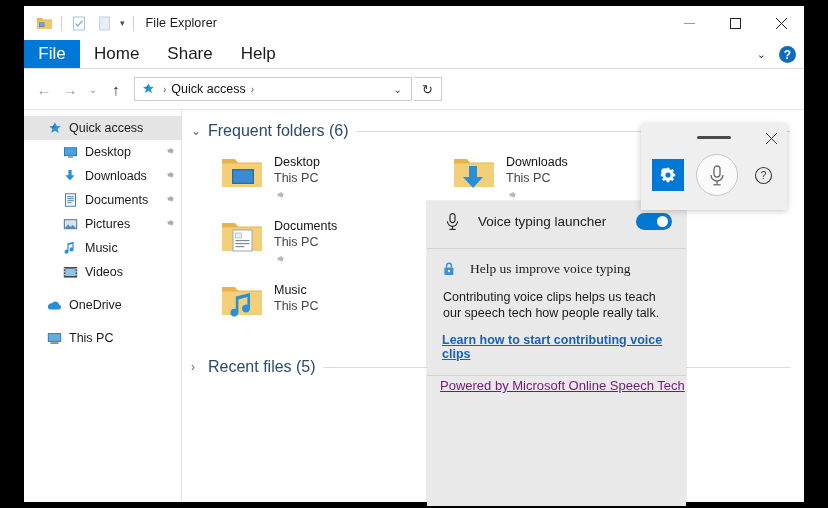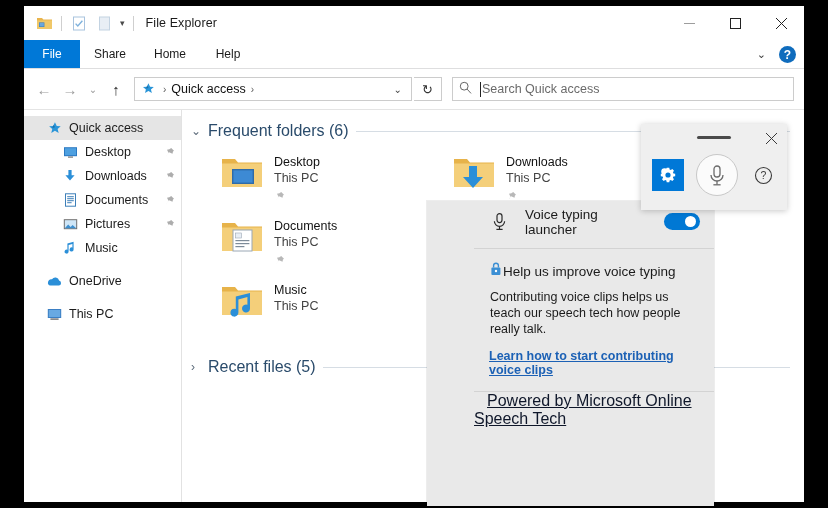--- a/index.html
+++ b/index.html
@@ -42,21 +42,21 @@
   }
 
   
   .ribbon {
     height: 29px; display: flex; align-items: stretch;
     background: #fff; position: relative; flex: none;
     border-bottom: 1px solid #dededf;
   }
   .tab {
     display: flex; align-items: center; justify-content: center;
-    font-size: 12px; color: #1b1b1b; padding: 8px 14px; min-width: 56px;
+    font-size: 17px; color: #1b1b1b; padding: 8px 14px; min-width: 56px;
   }
   .tab.active { background: #0078d7; color: #fff; }
   .ribbon-right {
     position: absolute; right: 4px; top: 0; height: 29px;
     display: flex; align-items: center; gap: 6px; padding-right: 4px;
   }
   .ribbon-caret { font-size: 11px; color: #3b3b3b; padding: 0 7px; }
   .help-circle {
     width: 17px; height: 17px; border-radius: 50%;
     background: #0f6cbd; color: #fff; font-size: 12px; font-weight: bold;
@@ -141,48 +141,47 @@
   .fitem { display: flex; gap: 10px; height: 64px; }
   .ficon { width: 44px; flex: none; position: relative; margin-top: 4px; }
   .ftext { padding-top: 4px; }
   .fname { font-size: 12.5px; color: #111; line-height: 16px; }
   .fsub { font-size: 12.5px; color: #444; line-height: 16px; }
   .fpin { margin-top: 2px; opacity: .6; }
 
   
   .vtpanel {
     position: absolute; left: 427px; top: 201px;
-    width: 287px; height: 305px;
+    width: 259px; height: 305px;
     background: #e9e9e9;
     box-shadow: 0 0 0 1px rgba(0,0,0,.07);
     z-index: 30;
-    padding-left: 47px;
   }
   .vtrow {
     height: 41px; display: flex; align-items: center;
     padding: 0 14px 0 15px; gap: 15px;
   }
   .vt-ico { width: 21px; display: flex; align-items: center; justify-content: center; flex: none; }
   .vt-label { font-size: 13.5px; color: #1b1b1b; }
   .toggle {
     margin-left: auto; width: 36px; height: 17px; border-radius: 9px;
     background: #0078d4; position: relative; flex: none;
   }
   .toggle .knob {
     position: absolute; width: 11px; height: 11px; border-radius: 50%;
     background: #fff; top: 3px; right: 4px;
   }
   .vtdiv { height: 1px; background: #d3d3d3; margin: 6px 0 0; }
   .helpsec { padding: 12px 15px 0 15px; }
-  .helphdr { display: flex; align-items: center; margin-bottom: 8px; }
+  .helphdr { display: flex; gap: 14px; margin-bottom: 8px; font-family: Liberation Serif, serif; }
   .helptitle { font-size: 13.5px; color: #1b1b1b; }
   .helpbody { font-size: 12.5px; color: #1b1b1b; line-height: 16px; padding-left: 1px; }
   .link { font-size: 12.5px; color: #1c61b5; display: block; margin-top: 12px; font-weight: bold; }
   .vtdiv2 { height: 1px; background: #d3d3d3; margin: 14px 0 0; }
-  .poweredby { font-size: 16px; color: #0f172a; padding: 16px 0 0 13px; text-decoration: underline; }
+  .poweredby { font-size: 13px; color: #701a75; padding: 16px 0 0 13px; text-decoration: underline; }
 
   
   .vtbar {
     position: absolute; left: 641px; top: 124px;
     width: 146px; height: 86px; background: #efefef;
     box-shadow: 0 1px 6px rgba(0,0,0,.22);
     z-index: 40;
   }
   .vtbar-top { height: 28px; position: relative; }
   .drag-handle {
@@ -259,22 +258,22 @@
           <svg width="11" height="11" viewBox="0 0 11 11">
               <line x1="0" y1="0" x2="11" y2="11" stroke="#222" stroke-width="1"></line>
               <line x1="11" y1="0" x2="0" y2="11" stroke="#222" stroke-width="1"></line>
             </svg>
         </div>
       </div>
     </div>
 
     <div class="ribbon">
       <div class="tab active">File</div>
+      <div class="tab">Home</div>
       <div class="tab">Share</div>
-      <div class="tab">Home</div>
       <div class="tab">Help</div>
       <div class="ribbon-right">
         <div class="ribbon-caret">⌄</div>
         <div class="help-circle">?</div>
       </div>
     </div>
 
     <div class="addrrow">
       <div class="navbtn">←</div>
       <div class="navbtn">→</div>
@@ -288,29 +287,20 @@
             <path d="M6.2 3.4l1.3 2.5-2.6.6z" fill="#1b6fa8"></path>
           </svg>
         </div>
         <div class="crumb-sep">›</div>
         <div class="crumb">Quick access</div>
         <div class="crumb-sep">›</div>
         <div class="addr-caret">⌄</div>
       </div>
       <div class="refresh">↻</div>
 
-      <div class="searchbox">
-        <span>
-          <svg width="13" height="13" viewBox="0 0 13 13">
-            <circle cx="5.2" cy="5.2" r="3.9" fill="none" stroke="#666" stroke-width="1"></circle>
-            <line x1="8.1" y1="8.1" x2="12" y2="12.4" stroke="#666" stroke-width="1"></line>
-          </svg>
-        </span>
-        <span class="search-ph">Search Quick access</span>
-      </div>
     </div>
 
     <div class="body">
 
       <div class="sidebar">
         <div class="navitem sel ind-0">
           <span class="ni-ico">
             <svg width="15" height="15" viewBox="0 0 14 14">
               <path d="M7.4 1.2l1.7 3.5 3.7.3-2.9 2.4 1 3.7-3.5-2-3.4 2 .9-3.7L2 5l3.8-.3z" fill="#2a95d8"></path>
               <path d="M6.2 3.4l1.3 2.5-2.6.6z" fill="#1b6fa8"></path>
@@ -385,20 +375,35 @@
 
         <div class="navitem ind-1">
           <span class="ni-ico">
             <svg width="13" height="14" viewBox="0 0 13 14">
               <path d="M9.6 0.8v7.6a2 2 0 11-1.2-1.8V3L4.6 4v6.6a2 2 0 11-1.2-1.8V2.6z" fill="#2b8fd8"></path>
             </svg>
           </span>
           <span>Music</span>
         </div>
 
+        <div class="navitem ind-1">
+          <span class="ni-ico">
+            <svg width="15" height="13" viewBox="0 0 15 13">
+              <rect x="0.8" y="1" width="13.4" height="10.6" fill="#4a4a4a"></rect>
+              <rect x="2.4" y="2.6" width="10.2" height="7.4" fill="#8fc4ea"></rect>
+              <rect x="1.2" y="2" width="1.2" height="1.4" fill="#ddd"></rect>
+              <rect x="1.2" y="5" width="1.2" height="1.4" fill="#ddd"></rect>
+              <rect x="1.2" y="8" width="1.2" height="1.4" fill="#ddd"></rect>
+              <rect x="12.6" y="2" width="1.2" height="1.4" fill="#ddd"></rect>
+              <rect x="12.6" y="5" width="1.2" height="1.4" fill="#ddd"></rect>
+              <rect x="12.6" y="8" width="1.2" height="1.4" fill="#ddd"></rect>
+            </svg>
+          </span>
+          <span>Videos</span>
+        </div>
 
         <div class="navgap"></div>
 
         <div class="navitem ind-0">
           <span class="ni-ico">
             <svg width="16" height="11" viewBox="0 0 16 11">
               <path d="M4.4 9.6h8.4a2.6 2.6 0 00.3-5.1A3.9 3.9 0 006 3.3 2.9 2.9 0 004.4 9.6z" fill="#2b8fd8"></path>
             </svg>
           </span>
           <span>OneDrive</span>

